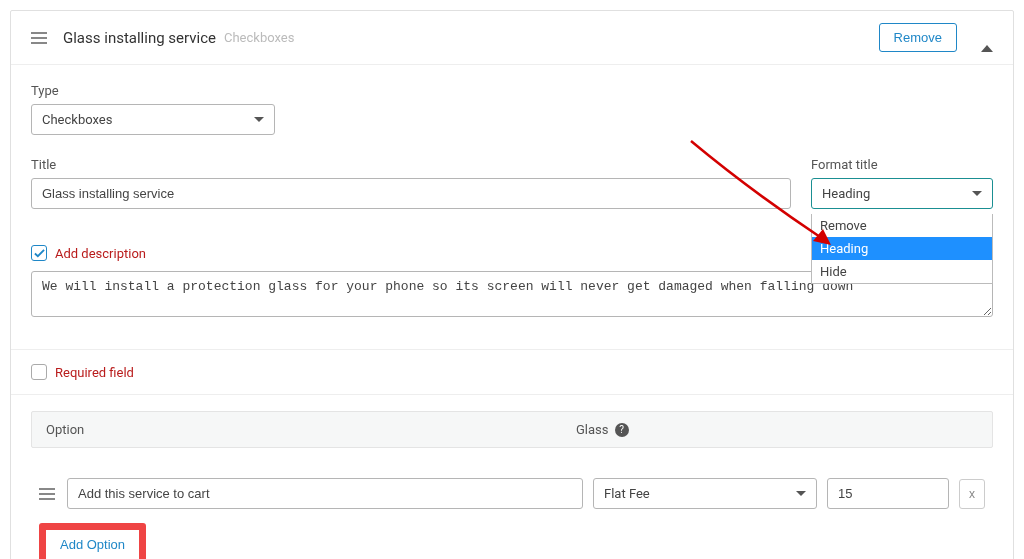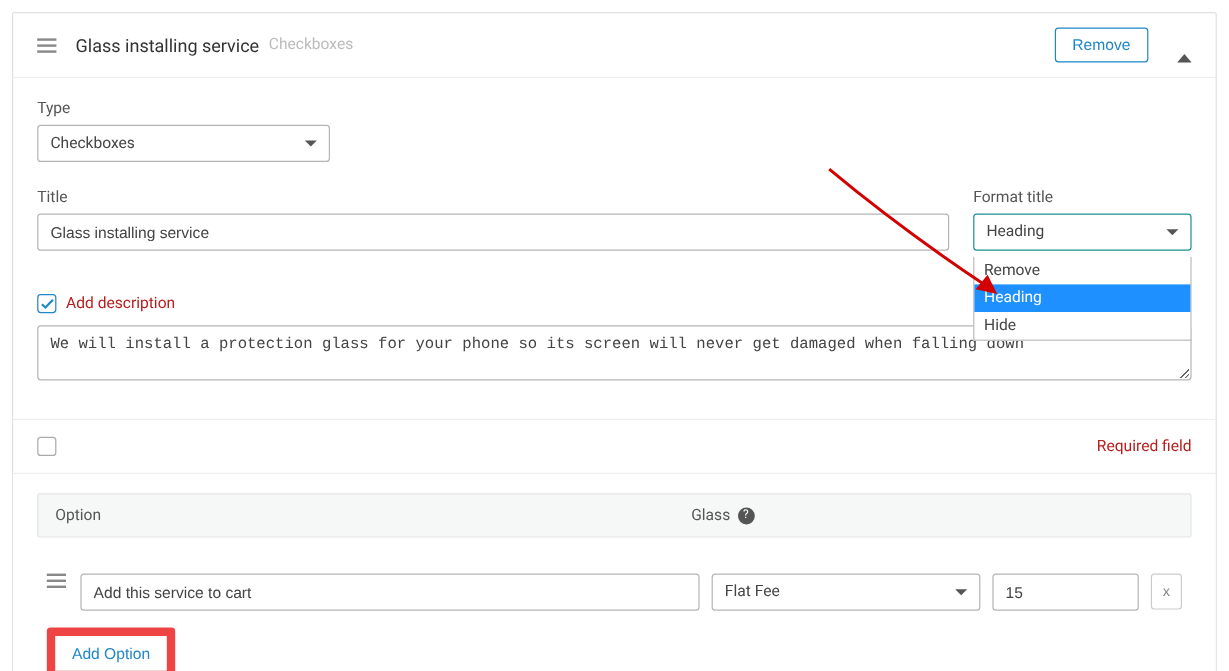--- a/index.html
+++ b/index.html
@@ -182,20 +182,21 @@
     width: 14px; height: 14px;
     border-radius: 50%;
     background: #555;
     color: #fff;
     font-size: 10px;
     text-align: center;
     line-height: 14px;
   }
   .option-row {
     display: flex;
+    align-items: center;
     gap: 10px;
     padding: 0 8px;
     margin-bottom: 14px;
   }
   .option-row .drag-handle { margin-right: 0; }
   .option-row .option-name { flex: 1; }
   .option-row .price-type { width: 224px; }
   .option-row .price-value { width: 122px; }
   .remove-option-btn {
     width: 26px; height: 30px;
@@ -291,21 +292,21 @@
     </div>
     <div class="field-block" style="margin-bottom:18px;">
       <textarea class="textarea" style="">We will install a protection glass for your phone so its screen will never get damaged when falling down</textarea>
     </div>
 
   </div>
 
   <div class="hr1"></div>
 
   <div style="padding:14px 20px;">
-    <div class="check-row" style="margin-bottom:0;justify-content:space-between;">
+    <div class="check-row" style="margin-bottom:0;">
       <div class="checkbox unchecked"></div>
       <span>Required field</span>
     </div>
   </div>
 
   <div class="hr1"></div>
 
   <div class="sub-panel" style="padding-top:16px;">
     <div class="options-header">
       <div class="cell option">Option</div>

